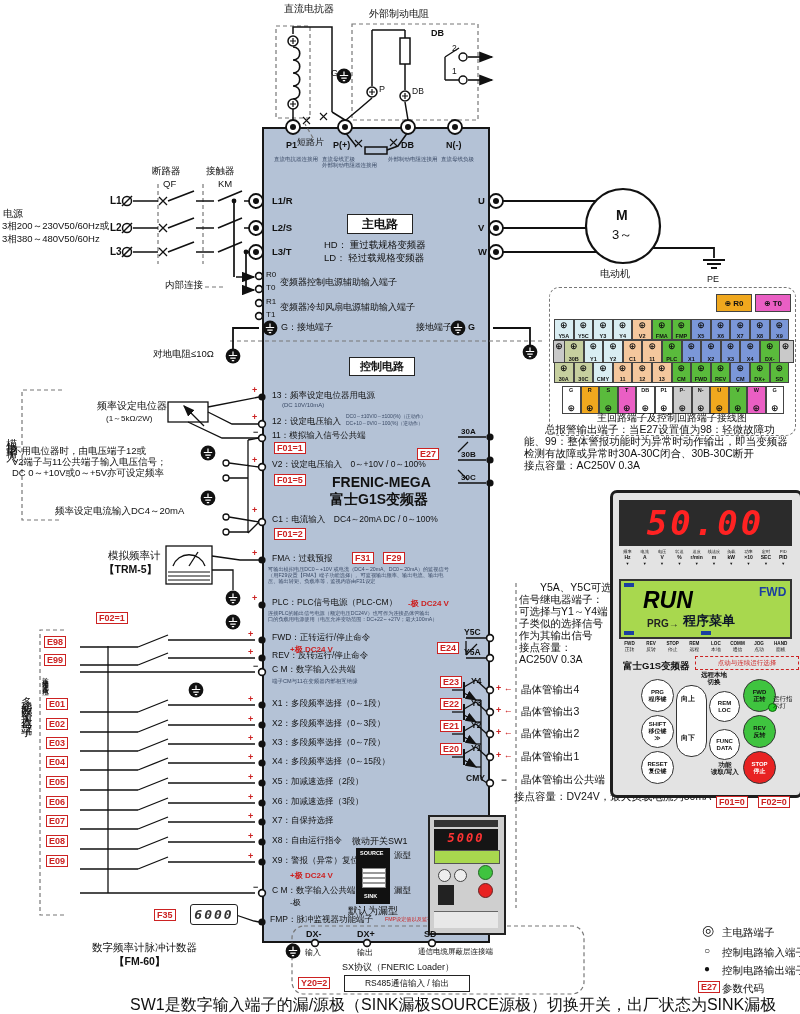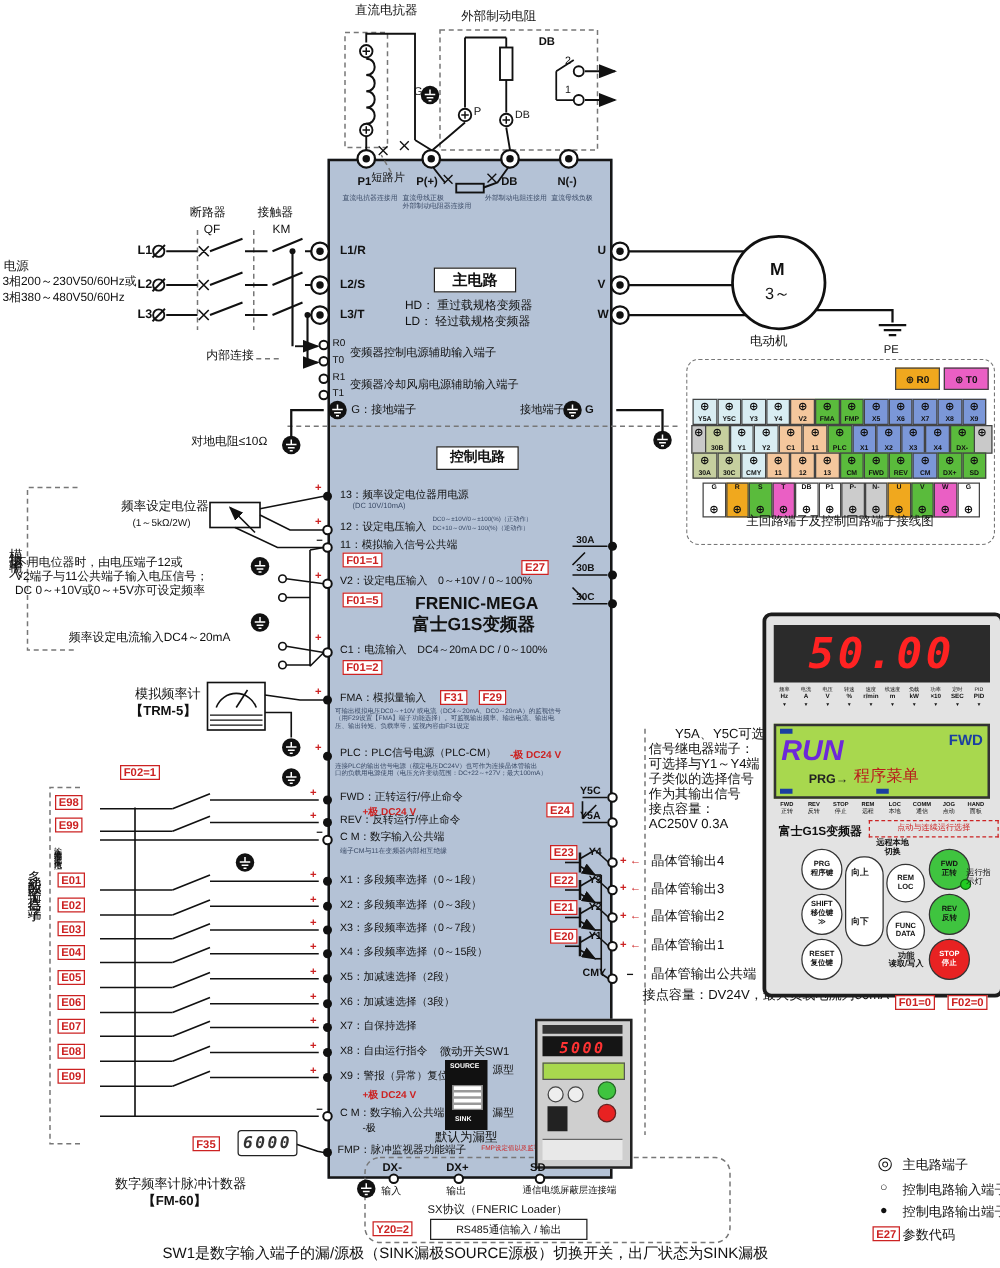--- a/index.html
+++ b/index.html
@@ -363,21 +363,21 @@
   <div class="t" style="left:272px;top:417px;font-size:8.5px">12：设定电压输入</div>
   <div class="t sub" style="left:346px;top:414px;font-size:5px">DC0～±10V/0～±100(%)（正动作）</div>
   <div class="t sub" style="left:346px;top:421px;font-size:5px">DC+10～0V/0～100(%)（逆动作）</div>
   <div class="t" style="left:272px;top:431px;font-size:8.5px">11：模拟输入信号公共端</div>
   <div class="cb" style="left:274px;top:442px">F01=1</div>
   <div class="t" style="left:272px;top:460px;font-size:8.5px">V2：设定电压输入　0～+10V / 0～100%</div>
   <div class="cb" style="left:274px;top:474px">F01=5</div>
   <div class="t" style="left:272px;top:515px;font-size:8.5px">C1：电流输入　DC4～20mA DC / 0～100%</div>
   <div class="cb" style="left:274px;top:528px">F01=2</div>
 
-  <div class="t" style="left:272px;top:554px;font-size:8.5px">FMA：模拟量输入</div>
+  <div class="t" style="left:272px;top:554px;font-size:8.5px">FMA：过载预报</div>
   <div class="cb" style="left:352px;top:552px">F31</div>
   <div class="cb" style="left:383px;top:552px">F29</div>
   <div class="t sub pre" style="left:268px;top:567px;font-size:5.2px">可输出模拟电压DC0～+10V 或电流（DC4～20mA、DC0～20mA）的监视信号
 （用F29设置【FMA】端子功能选择）。可监视输出频率、输出电流、输出电
 压、输出转矩、负载率等，监视内容由F31设定</div>
   <div class="t" style="left:272px;top:598px;font-size:8.5px">PLC：PLC信号电源（PLC-CM）</div>
   <div class="t red" style="left:408px;top:599px;font-size:8px;font-weight:bold">-极  DC24 V</div>
   <div class="t sub pre" style="left:268px;top:611px;font-size:5.2px">连接PLC的输出信号电源（额定电压DC24V）也可作为连接晶体管输出
 口的负载用电源使用（电压允许变动范围：DC+22～+27V；最大100mA）</div>
   <div class="cb" style="left:44px;top:636px">E98</div>
@@ -430,21 +430,21 @@
         <div style="margin-top:3px;border-top:2px solid #999"></div>
     </div>
     <div class="t" style="left:8px;top:45px;font-size:5.5px;color:#fff;font-weight:bold">SINK</div>
   </div>
   <div class="t" style="left:394px;top:851px;font-size:8.5px">源型</div>
   <div class="t" style="left:394px;top:886px;font-size:8.5px">漏型</div>
   <div class="t" style="left:348px;top:905px;font-size:10px">默认为漏型</div>
 
   <div class="abs" style="left:428px;top:815px;width:74px;height:116px;background:#cfcfcf;border:2px solid #222">
     <div class="abs" style="left:4px;top:3px;width:64px;height:7px;background:#333"></div>
-    <div class="abs seg" style="left:4px;top:12px;width:64px;height:16px;background:#151515;color:#f33;font-size:12px;text-align:center;line-height:18px;letter-spacing:2px">5000</div>
+    <div class="abs seg" style="left:4px;top:12px;width:64px;height:34px;background:#151515;color:#f33;font-size:12px;text-align:center;line-height:18px;letter-spacing:2px">5000</div>
     <div class="abs" style="left:4px;top:33px;width:64px;height:12px;background:#a8d84e;border:1px solid #555"></div>
     <div class="abs" style="left:8px;top:52px;width:11px;height:11px;border:1.4px solid #444;border-radius:50%;background:#eee"></div>
     <div class="abs" style="left:24px;top:52px;width:11px;height:11px;border:1.4px solid #444;border-radius:50%;background:#eee"></div>
     <div class="abs" style="left:48px;top:48px;width:13px;height:13px;border-radius:50%;background:#3fc43f;border:1px solid #262"></div>
     <div class="abs" style="left:48px;top:66px;width:13px;height:13px;border-radius:50%;background:#e82222;border:1px solid #622"></div>
     <div class="abs" style="left:8px;top:68px;width:16px;height:20px;background:#222"></div>
     <div class="abs" style="left:4px;top:94px;width:64px;height:16px;background:#e8e8e8;border-top:1px solid #666"></div>
   </div>
 
   <div class="t" style="left:306px;top:929px;font-size:9px;font-weight:bold">DX-</div>
@@ -454,20 +454,24 @@
   <div class="t" style="left:357px;top:948px;font-size:8px">输出</div>
   <div class="t" style="left:418px;top:948px;font-size:7.5px">通信电缆屏蔽层连接端</div>
   <div class="t" style="left:342px;top:962px;font-size:9px">SX协议（FNERIC Loader）</div>
   <div class="cb" style="left:298px;top:977px">Y20=2</div>
   <div class="box" style="left:344px;top:975px;width:124px;height:15px;font-size:8.5px;line-height:15px">RS485通信输入 / 输出</div>
 
   <div class="cb" style="left:417px;top:448px">E27</div>
   <div class="t" style="left:461px;top:427px;font-size:8px;font-weight:bold">30A</div>
   <div class="t" style="left:461px;top:450px;font-size:8px;font-weight:bold">30B</div>
   <div class="t" style="left:461px;top:473px;font-size:8px;font-weight:bold">30C</div>
+  <div class="t pre" style="left:524px;top:423px;font-size:10.5px">　　总报警输出端子：当E27设置值为98：轻微故障功
+能、99：整体警报功能时为异常时动作输出，即当变频器
+检测有故障或异常时30A-30C闭合、30B-30C断开
+接点容量：AC250V 0.3A</div>
 
   <div class="t" style="left:464px;top:628px;font-size:8.5px;font-weight:bold">Y5C</div>
   <div class="t" style="left:464px;top:648px;font-size:8.5px;font-weight:bold">Y5A</div>
   <div class="cb" style="left:437px;top:642px">E24</div>
   <div class="t pre" style="left:519px;top:581px;font-size:10.5px">　　Y5A、Y5C可选
 信号继电器端子：
 可选择与Y1～Y4端
 子类似的选择信号
 作为其输出信号
 接点容量：
@@ -751,24 +755,24 @@
           <div style="font-size:5px;font-weight:bold">SEC</div>
           <div style="font-size:4px">▼</div>
         </div>
         <div style="position: absolute; left: 155.7px; top: 0px; width: 17px; text-align: center; line-height: 1.3;">
           <div style="font-size:4.2px">PID</div>
           <div style="font-size:5px;font-weight:bold">PID</div>
           <div style="font-size:4px">▼</div>
         </div>
       </div>
     <div class="abs" style="left:6px;top:86px;width:173px;height:60px;background:#a8d84e;border:2px solid #333;box-sizing:border-box">
-      <div class="t" style="left:4px;top:6px;font-size:23px;font-weight:bold;font-style:italic;color:#6d28d9">RUN</div>
+      <div class="t" style="left:22px;top:6px;font-size:23px;font-weight:bold;font-style:italic;color:#000000">RUN</div>
       <div class="t" style="left:138px;top:5px;font-size:12px;font-weight:bold;color:#1b3fa0">FWD</div>
       <div class="t" style="left:26px;top:37px;font-size:10px;font-weight:bold;color:#222">PRG→</div>
-      <div class="t" style="left:62px;top:33px;font-size:13px;font-weight:normal;color:#b91c1c">程序菜单</div>
+      <div class="t" style="left:62px;top:33px;font-size:13px;font-weight:bold;color:#0f172a">程序菜单</div>
       <div class="abs" style="left:3px;top:2px;width:10px;height:4px;background:#1b3fa0"></div>
       <div class="abs" style="left:3px;bottom:2px;width:10px;height:4px;background:#1b3fa0"></div>
       <div class="abs" style="left:80px;bottom:2px;width:10px;height:4px;background:#1b3fa0"></div>
     </div>
     <div id="kpstatus" class="abs" style="left:6px;top:148px;width:173px;height:16px">
         <div style="position: absolute; left: 0px; top: 0px; width: 21px; text-align: center; line-height: 1.25;">
           <div style="font-size:4.6px;font-weight:bold">FWD</div>
           <div style="font-size:4.8px">正转</div>
         </div>
         <div style="position: absolute; left: 21.6px; top: 0px; width: 21px; text-align: center; line-height: 1.25;">
@@ -838,14 +842,14 @@
     <span class="t" style="left:702px;top:922px;font-size:14px">◎</span>
     <span class="t" style="left:722px;top:926px;font-size:10.5px">主电路端子</span>
     <span class="t" style="left:704px;top:945px;font-size:10px">○</span>
     <span class="t" style="left:722px;top:946px;font-size:10.5px">控制电路输入端子</span>
     <span class="t" style="left:704px;top:963px;font-size:10px">●</span>
     <span class="t" style="left:722px;top:964px;font-size:10.5px">控制电路输出端子</span>
     <span class="cb" style="left:698px;top:981px">E27</span>
     <span class="t" style="left:722px;top:982px;font-size:10.5px">参数代码</span>
   </div>
 
-  <div class="t" style="left:130px;top:996px;font-size:12px">SW1是数字输入端子的漏/源极（SINK漏极SOURCE源极）切换开关，出厂状态为SINK漏极</div>
+  <div class="t" style="left:130px;top:996px;font-size:16px">SW1是数字输入端子的漏/源极（SINK漏极SOURCE源极）切换开关，出厂状态为SINK漏极</div>
 </div>
 
 </body></html>

